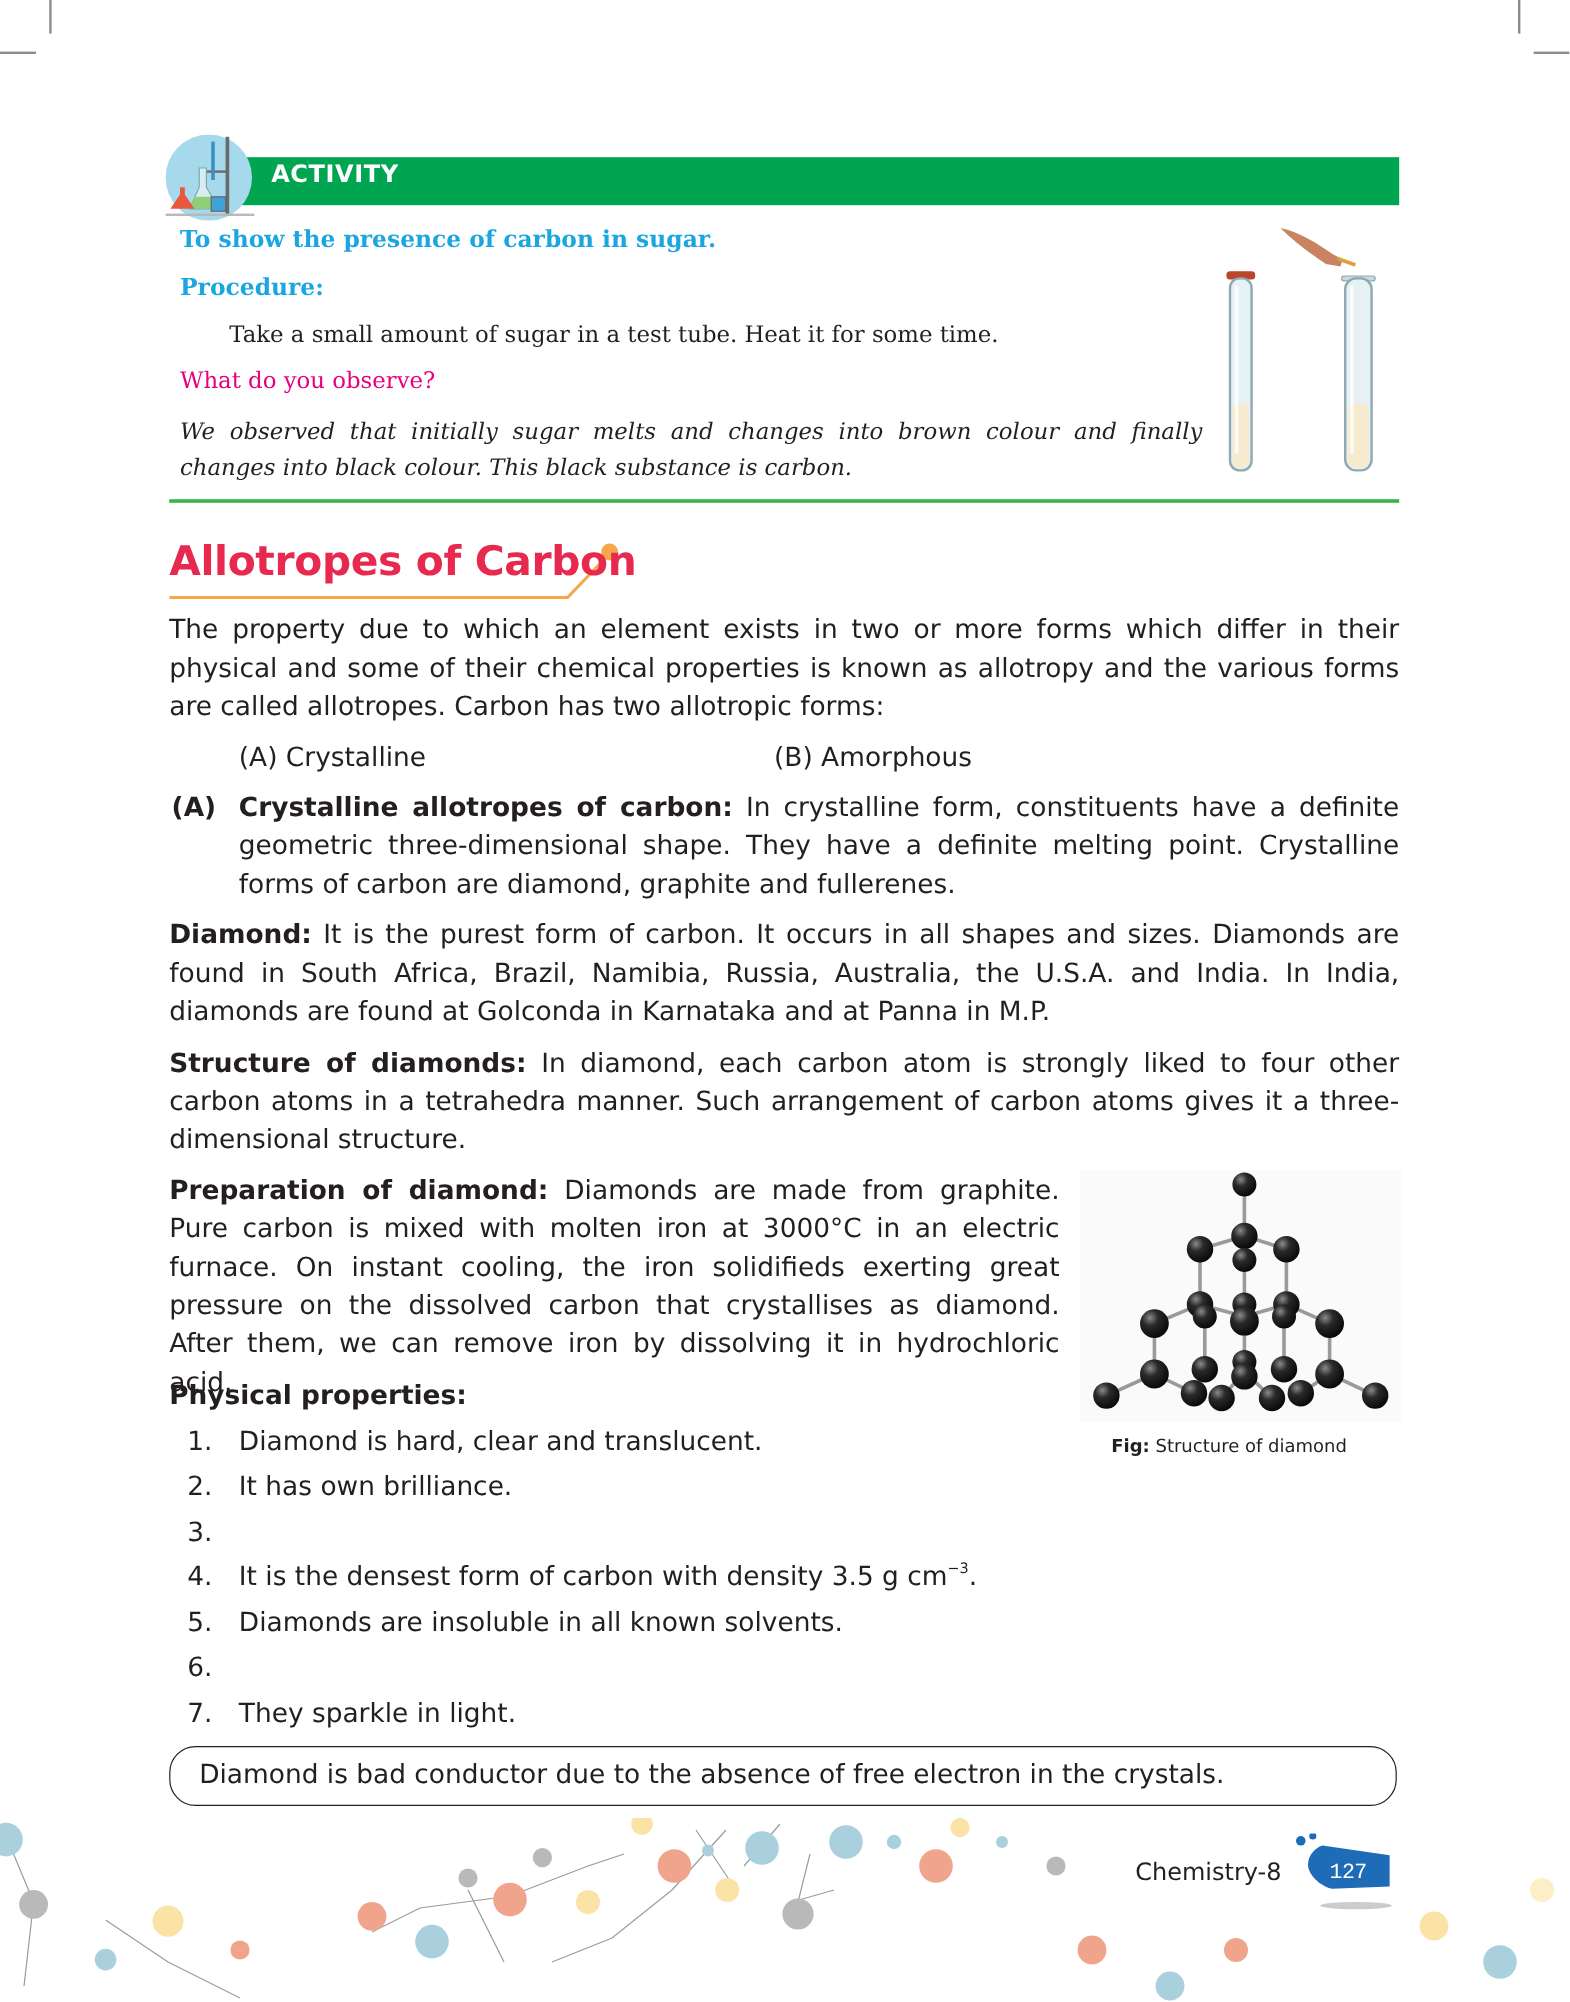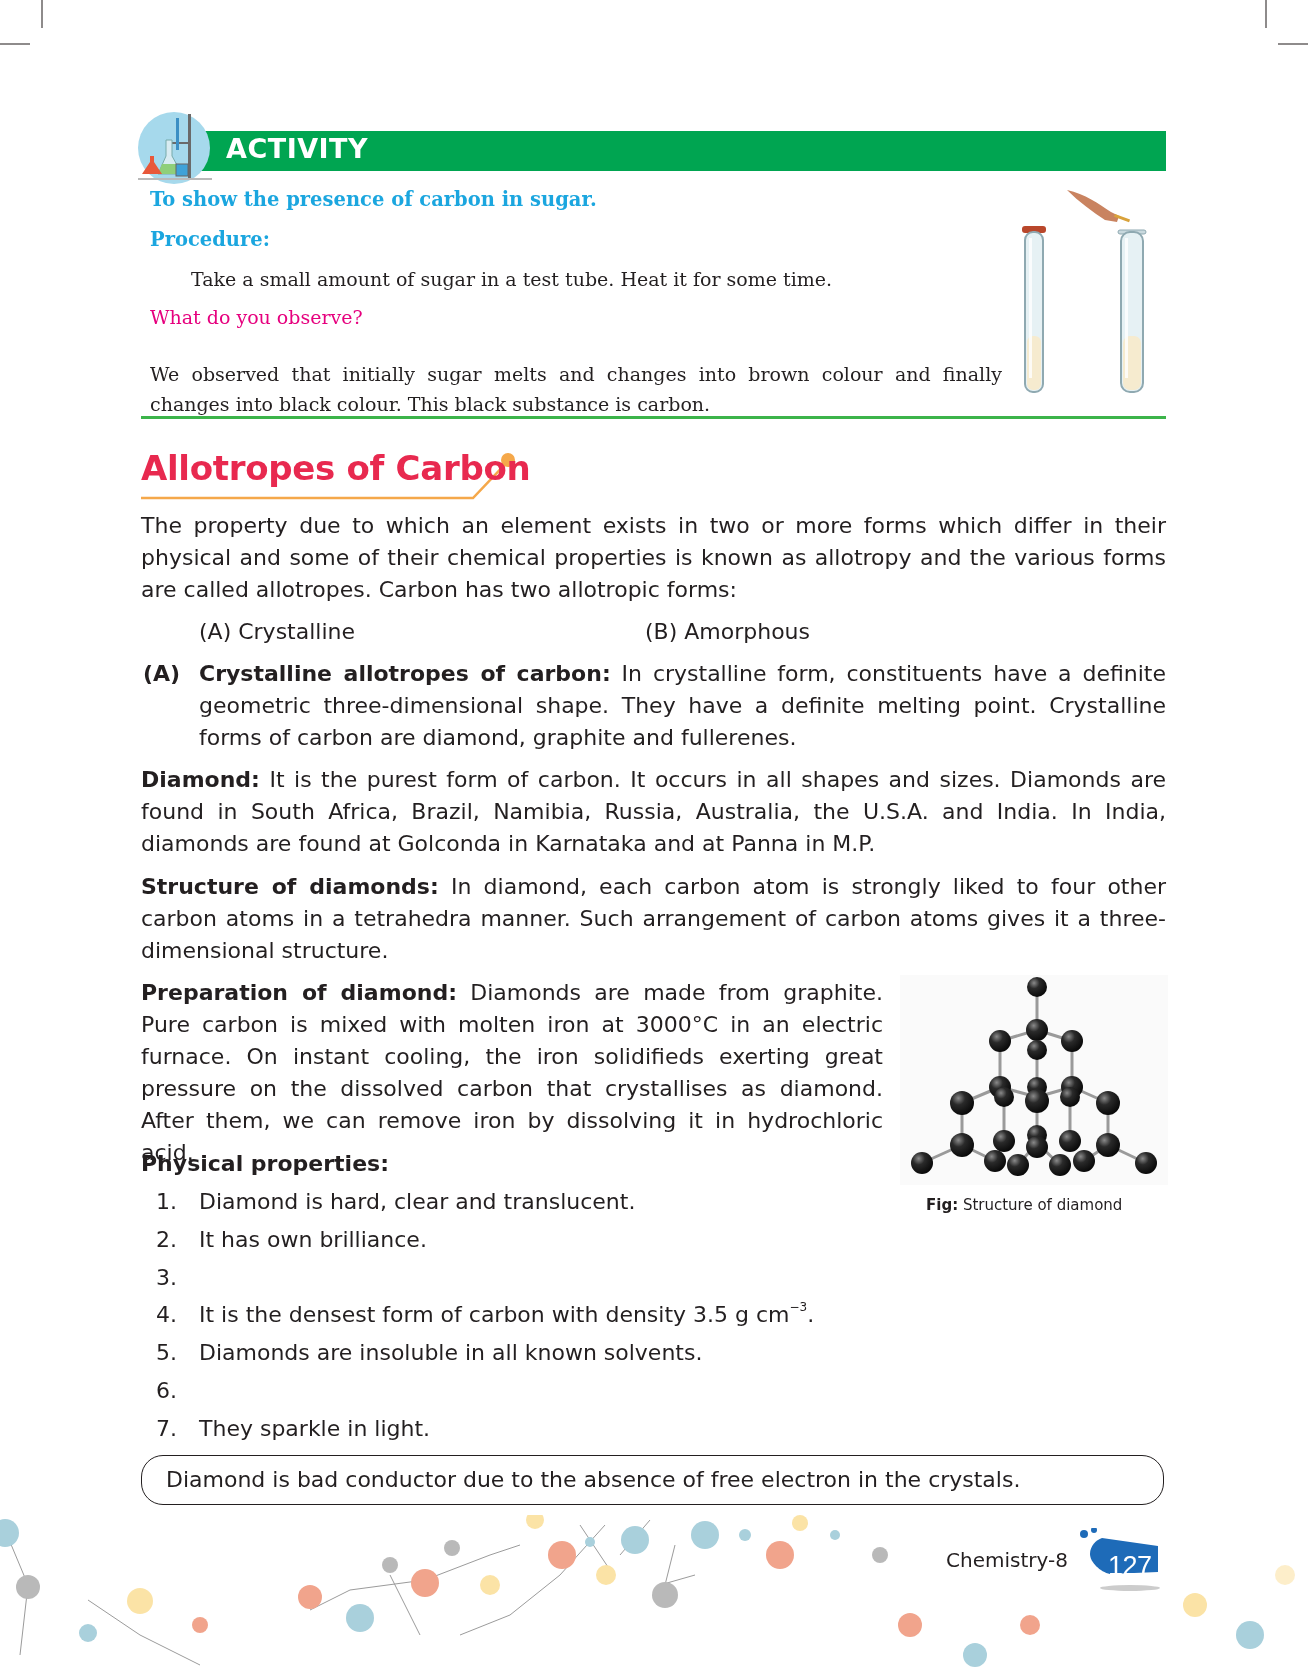--- a/index.html
+++ b/index.html
@@ -2,28 +2,28 @@
 <html><head>
 <meta charset="utf-8">
 <style>
   html, body { margin:0; padding:0; background:#ffffff; }
   body { width:1308px; height:1668px; position:relative; overflow:hidden;
          font-family:"Liberation Sans", sans-serif; color:#231f20; }
   .crop { position:absolute; background:#8e8b8b; }
 
   
   .activity-bar { position:absolute; left:150px; top:131px; width:1016px; height:40px; background:#00a551; }
-  .activity-title { position:absolute; left:226px; top:133px; font-family:"DejaVu Sans", sans-serif; font-weight:bold; font-size:27px; color:#fff; letter-spacing:0.5px; }
+  .activity-title { position:absolute; left:226px; top:133px; font-family:"DejaVu Sans", sans-serif; font-weight:bold; font-size:20px; color:#fff; letter-spacing:0.5px; }
   .activity-icon { position:absolute; left:136px; top:112px; width:78px; height:72px; }
   .serif { font-family:"DejaVu Serif", serif; }
   .act-aim { position:absolute; left:150px; top:188px; font-size:19.5px; font-weight:bold; color:#1ba6df; }
   .act-proc { position:absolute; left:150px; top:228px; font-size:19.5px; font-weight:bold; color:#1ba6df; }
   .act-step { position:absolute; left:150px; top:268px; font-size:19px; color:#231f20;margin-left:41px; }
   .act-q { position:absolute; left:150px; top:306px; font-size:19px; color:#e6007e; }
-  .act-obs { position:absolute; left:150px; top:359px; width:852px; font-size:19px; line-height:30px; text-align:justify; text-align-last:left; }
+  .act-obs { position:absolute; left:150px; top:345px; width:852px; font-size:19px; line-height:30px; text-align:justify; text-align-last:left;font-style:italic; }
   .act-rule { position:absolute; left:141px; top:416px; width:1025px; height:3px; background:#3cb44a; }
 
   .tubes { position:absolute; left:1015px; top:186px; width:155px; height:215px; }
 
   
   .sec-title { position:absolute; left:141px; top:448px; font-size:34px; font-weight:bold; color:#e8294f; letter-spacing:-0.3px;text-align:right; }
   .sec-deco { position:absolute; left:141px; top:450px; width:380px; height:56px; }
 
   .body { font-family:"DejaVu Sans", sans-serif; font-size:22px; line-height:32px; color:#231f20; }
   .para { position:absolute; left:141px; width:1025px; text-align:justify; text-align-last:left; }
@@ -45,21 +45,21 @@
   .pitem { height:37.8px; display:flex; }
   .pnum { width:43px; }
   sup { font-size:12px; vertical-align:top; line-height:12px; position:relative; top:2px; }
 
   .note-box { position:absolute; left:141px; top:1455px; width:1023px; height:50px; border:1.6px solid #231f20; border-radius:22px; box-sizing:border-box;text-align:center; }
   .note-text { position:absolute; left:24px; top:8px; white-space:nowrap; }
 
   .footer-art { position:absolute; left:0; top:1515px; width:1308px; height:153px; }
   .footer-label { position:absolute; left:946px; top:1548px; font-family:"DejaVu Sans", sans-serif; font-size:20px; color:#231f20; }
   .page-badge { position:absolute; left:1080px; top:1528px; width:80px; height:68px; }
-  .page-num { position:absolute; left:1108px; top:1551px; font-family:Liberation Sans, sans-serif; font-size:27px; color:#fff; letter-spacing:-0.5px; }
+  .page-num { position:absolute; left:1108px; top:1551px; font-family:Liberation Mono, monospace; font-size:18px; color:#fff; letter-spacing:-0.5px; }
 </style>
 </head>
 <body>
 
 <div class="crop" style="left:41px;top:0;width:2px;height:28px;"></div>
 <div class="crop" style="left:0;top:43px;width:30px;height:2px;"></div>
 <div class="crop" style="left:1265px;top:0;width:2px;height:28px;"></div>
 <div class="crop" style="left:1278px;top:43px;width:30px;height:2px;"></div>
 
 <div class="activity-bar"></div>

